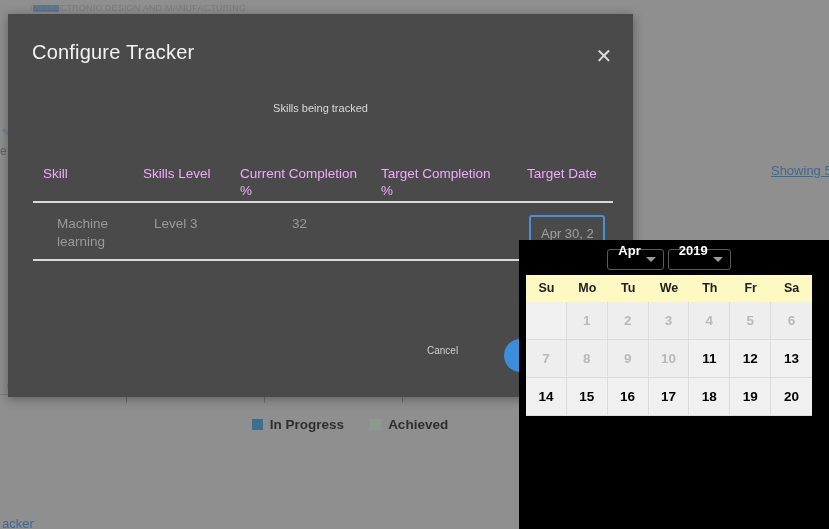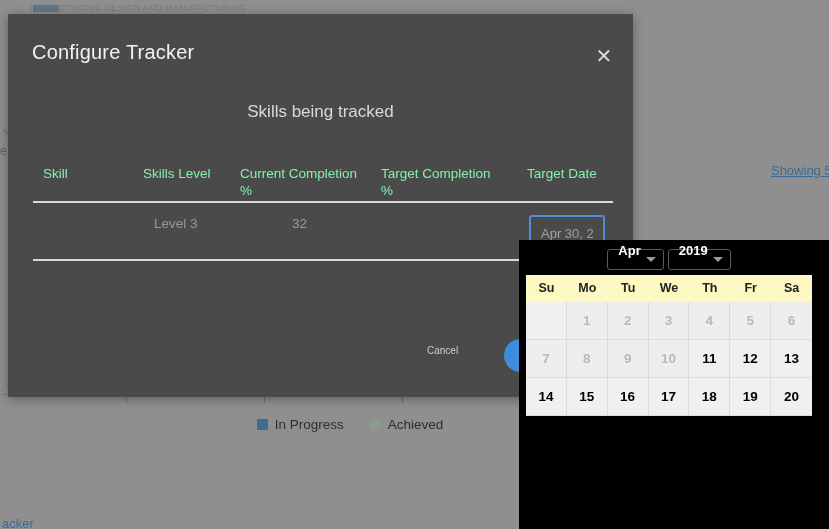--- a/index.html
+++ b/index.html
@@ -64,21 +64,21 @@
   .tick {
     position: absolute; bottom: 47px; width: 1px; height: 8px; background: #6d6d6d;
   }
   .cat-label {
     position: absolute; bottom: 58px;
     font-size: 12.5px; color: #2d2d2d; white-space: nowrap;
     transform: translateX(-50%);
   }
   .legend {
     position: absolute; left: 0; right: 0; bottom: 18px;
-    display: flex; justify-content: center; gap: 26px; align-items: center;
+    display: flex; justify-content: center; gap: 26px; align-items: center; font-weight: bold;
   }
   .legend-item { display: flex; align-items: center; gap: 7px; }
   .legend-swatch { width: 11px; height: 11px; display: inline-block; }
   .legend-swatch.blue  { background: #3f6e8d; }
   .legend-swatch.green { background: #8a9b8b; }
   .legend-text { font-size: 13.5px; color: #2e2e2e; }
 
   
   .modal {
     position: absolute; left: 8px; top: 14px; width: 625px; height: 383px;
@@ -89,32 +89,32 @@
     position: absolute; left: 24px; top: 27px;
     font-size: 20px; color: #f1f1f1; font-weight: 400; letter-spacing: .2px;
   }
   .modal-close {
     position: absolute; right: 16px; top: 30px;
     width: 26px; height: 26px; line-height: 24px; text-align: center;
     font-size: 20px; color: #dcdcdc; cursor: pointer; user-select: none;
   }
   .modal-subtitle {
     position: absolute; left: 0; right: 0; top: 88px;
-    text-align: center; font-size: 17px; color: #d9d9d9;
+    text-align: center; font-size: 11px; color: #d9d9d9;
   }
 
   
   .tbl { position: absolute; left: 25px; top: 145px; width: 580px; }
   .tbl-head {
     position: relative; height: 44px;
     border-bottom: 2px solid #d9d9d9;
   }
   .th {
     position: absolute; top: 6px;
-    font-size: 13.5px; color: #86efac; line-height: 17px;
+    font-size: 13.5px; color: #f0abfc; line-height: 17px;
   }
   .tbl-row { position: relative; height: 58px; border-bottom: 2px solid #d9d9d9; }
   .td {
     position: absolute; top: 12px;
     font-size: 13.5px; color: #9a9a9a; line-height: 18px;
   }
   .inp-num {
     position: absolute; left: 342px; top: 56px;
     width: 146px; height: 36px;
     background: #1e1e1e; border: 1px solid #6a6a6a; border-radius: 3px;
@@ -252,20 +252,24 @@
           <span>%</span>
         </div>
         <div class="th" style="left:348px; width:140px;">
           <span>Target Completion</span><br>
           <span>%</span>
         </div>
         <div class="th" style="left:494px; width:100px;">Target Date</div>
       </div>
 
       <div class="tbl-row">
+        <div class="td" style="left:24px; width:80px;">
+          <span>Machine</span><br>
+          <span>learning</span>
+        </div>
         <div class="td" style="left:121px; width:90px;">Level 3</div>
         <div class="td" style="left:259px; width:60px;">32</div>
       </div>
 
 
       <input class="inp-date" type="text" value="Apr 30, 20" style="">
     </div>
 
     <button class="btn-cancel">Cancel</button>
 

